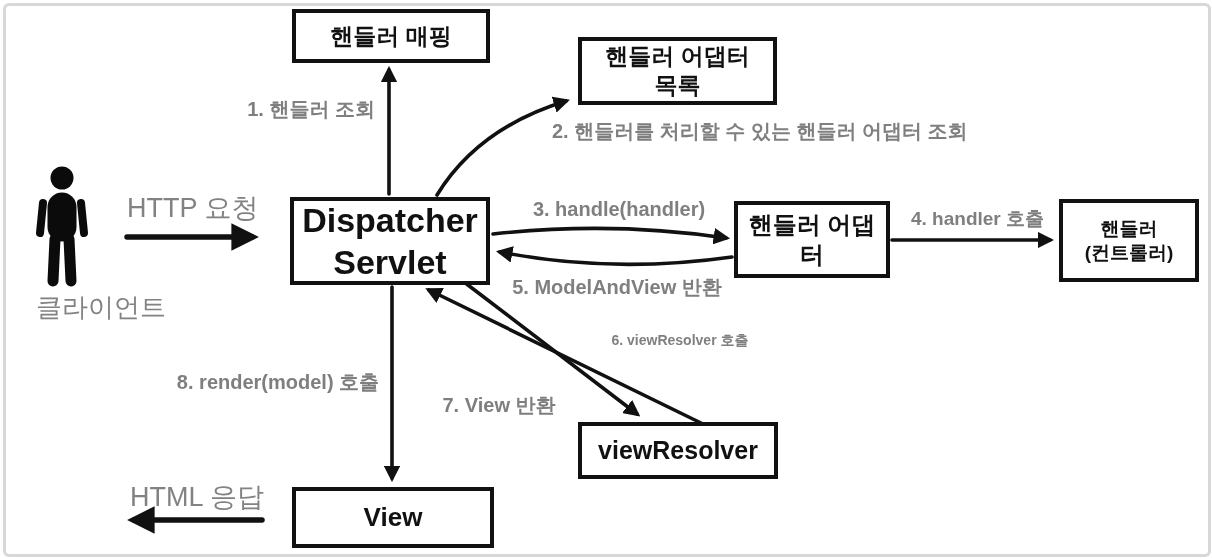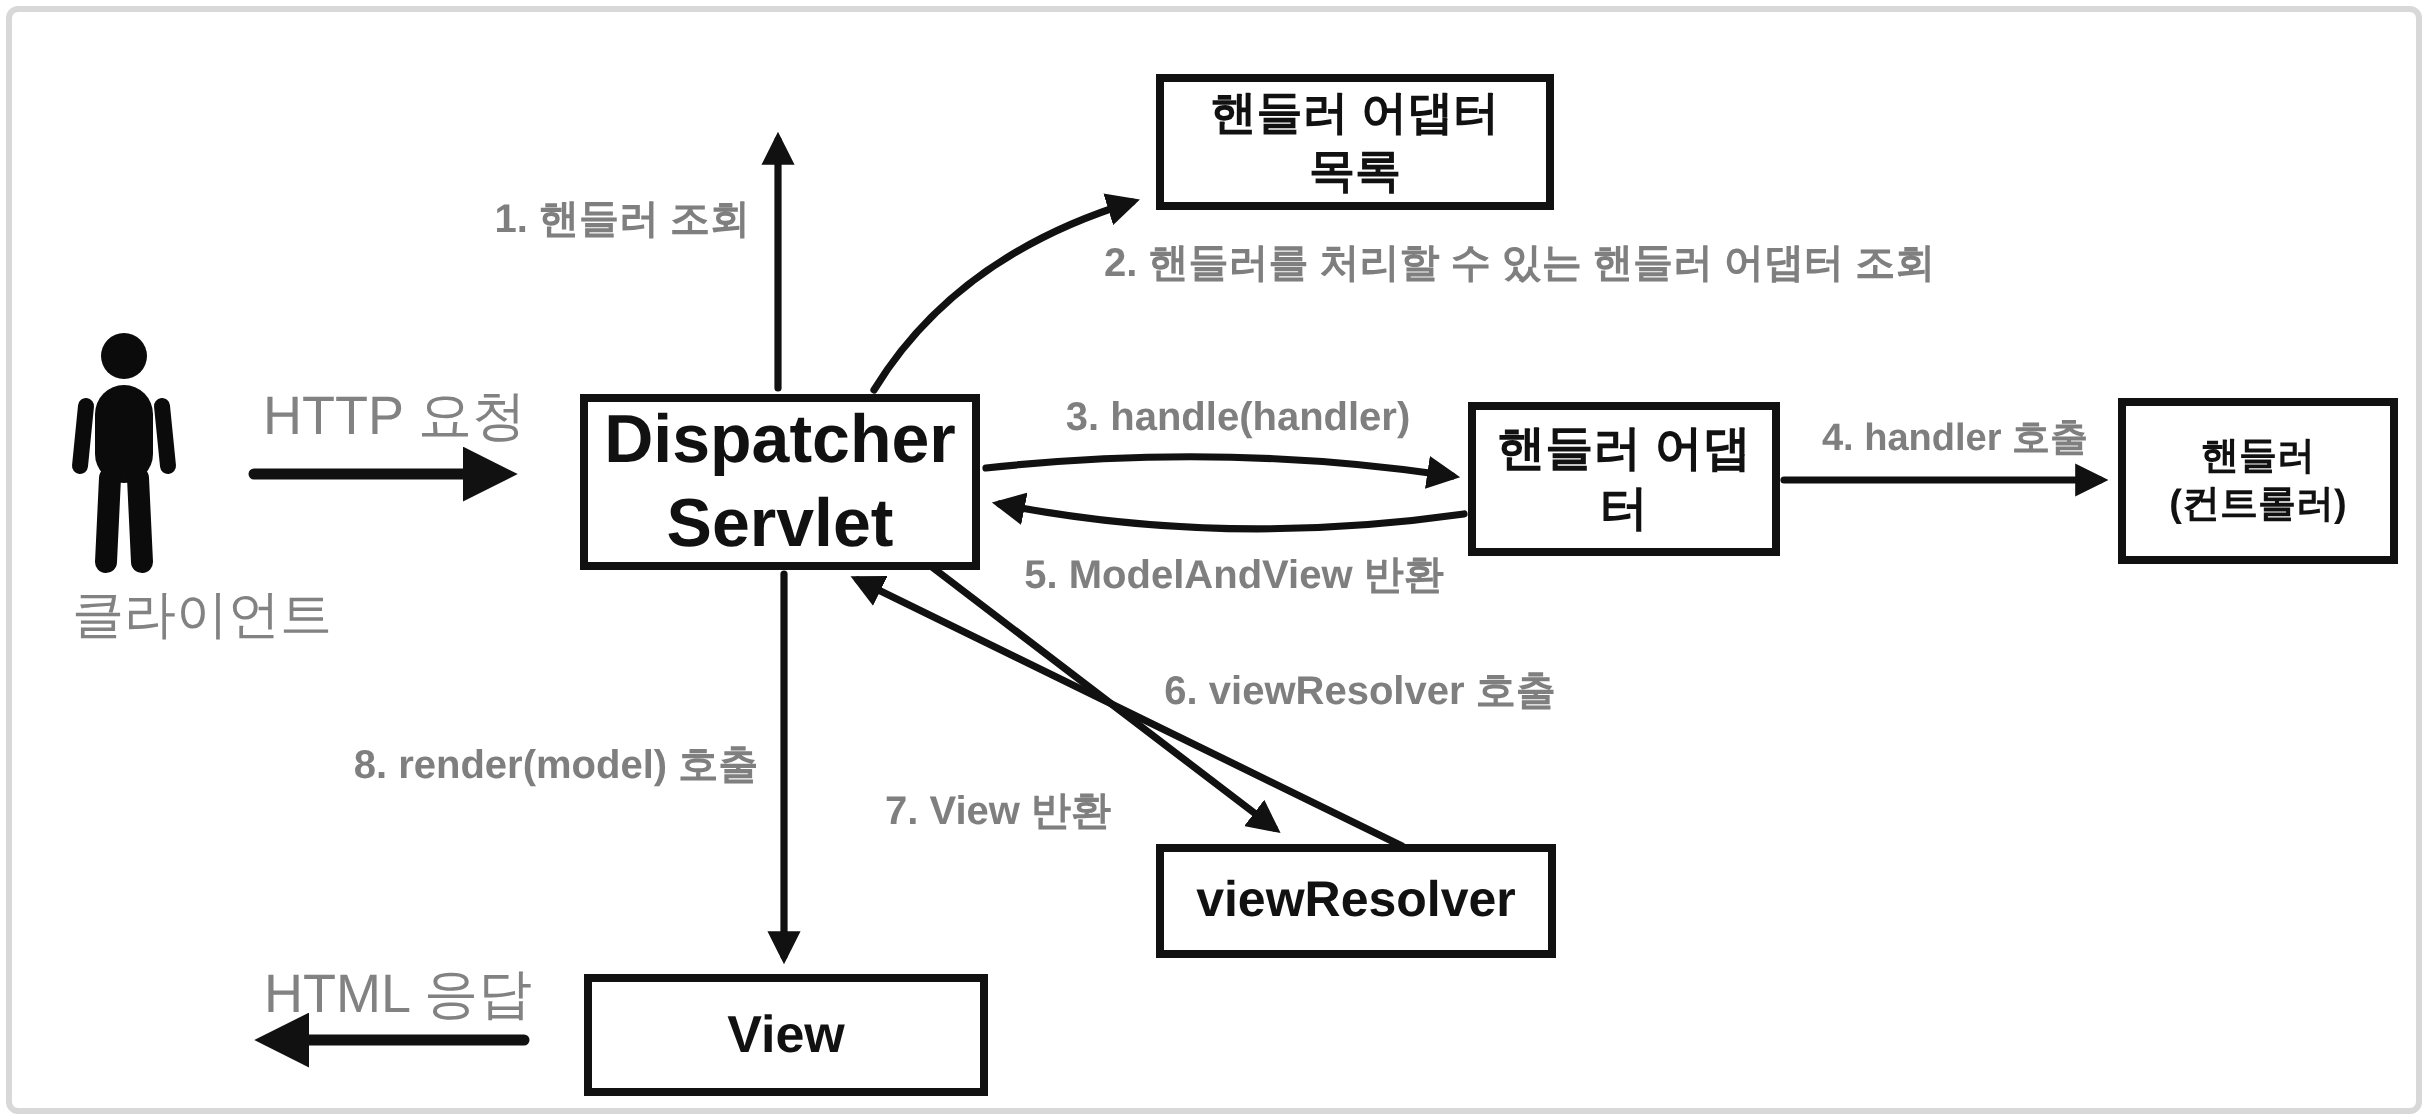--- a/index.html
+++ b/index.html
@@ -16,21 +16,21 @@
     background:#ffffff;border:4px solid #111111;box-sizing:border-box;
     color:#111111;font-weight:bold;text-align:center;line-height:1.25;
     white-space:pre-line;z-index:3;
   }
   .glabel{
     position:absolute;color:#7f7f7f;font-weight:bold;z-index:4;
     white-space:nowrap;text-align:center;
   }
   .biglabel{
     position:absolute;color:#828282;font-weight:normal;z-index:4;
-    white-space:nowrap;text-align:right;
+    white-space:nowrap;text-align:left;
   }
   #arrows{position:absolute;left:0;top:0;z-index:2;}
   #person{position:absolute;left:28px;top:163px;z-index:3;}
 </style>
 </head>
 <body>
 
 <div id="canvas">
   <div id="frame"></div>
 
@@ -61,20 +61,23 @@
     <g fill="#0b0b0b" stroke="#0b0b0b">
       <circle cx="34" cy="15" r="11.5" stroke="none"></circle>
       <line x1="34" y1="44" x2="34" y2="64" stroke-width="29" stroke-linecap="round"></line>
       <line x1="15" y1="40" x2="12" y2="70" stroke-width="8" stroke-linecap="round"></line>
       <line x1="53" y1="40" x2="56" y2="70" stroke-width="8" stroke-linecap="round"></line>
       <line x1="27" y1="76" x2="25" y2="118" stroke-width="11" stroke-linecap="round"></line>
       <line x1="41" y1="76" x2="43" y2="118" stroke-width="11" stroke-linecap="round"></line>
     </g>
   </svg>
 
+  <div class="node" style="left:292px;top:9px;width:198px;height:54px;font-size:23px;">
+    <span>핸들러 매핑</span>
+  </div>
 
   <div class="node" style="left:578px;top:37px;width:199px;height:68px;font-size:23px;">
     <span>핸들러 어댑터
 목록</span>
   </div>
 
   <div class="node" style="left:290px;top:197px;width:200px;height:88px;font-size:34px;justify-content:center;">
     <span>Dispatcher
 Servlet</span>
   </div>
@@ -98,16 +101,16 @@
 
   <div class="biglabel" style="left:127px;top:190px;width:136px;font-size:27px;">HTTP 요청</div>
   <div class="biglabel" style="left:4px;top:290px;width:130px;font-size:26px;padding-left:32px;">클라이언트</div>
   <div class="biglabel" style="left:130px;top:479px;width:136px;font-size:27px;">HTML 응답</div>
 
   <div class="glabel" style="left:243px;top:96px;width:132px;font-size:20px;text-align:right;">1. 핸들러 조회</div>
   <div class="glabel" style="left:552px;top:118px;width:392px;font-size:20px;text-align:left;">2. 핸들러를 처리할 수 있는 핸들러 어댑터 조회</div>
   <div class="glabel" style="left:528px;top:198px;width:182px;font-size:20px;">3. handle(handler)</div>
   <div class="glabel" style="left:905px;top:206px;width:145px;font-size:19px;">4. handler 호출</div>
   <div class="glabel" style="left:506px;top:274px;width:222px;font-size:20px;">5. ModelAndView 반환</div>
-  <div class="glabel" style="left:580px;top:332px;width:200px;font-size:20px;">6. viewResolver 호출</div>
+  <div class="glabel" style="left:580px;top:332px;width:200px;font-size:14px;">6. viewResolver 호출</div>
   <div class="glabel" style="left:438px;top:392px;width:122px;font-size:20px;">7. View 반환</div>
   <div class="glabel" style="left:172px;top:369px;width:212px;font-size:20px;">8. render(model) 호출</div>
 </div>
 
 </body></html>

